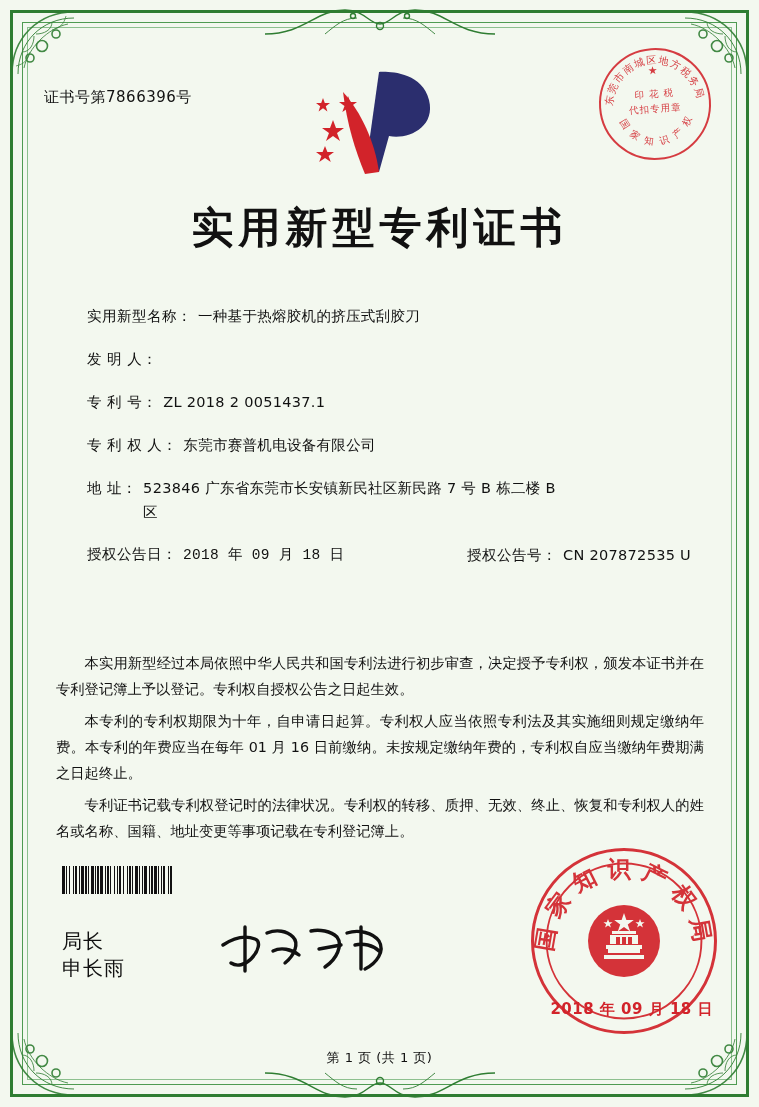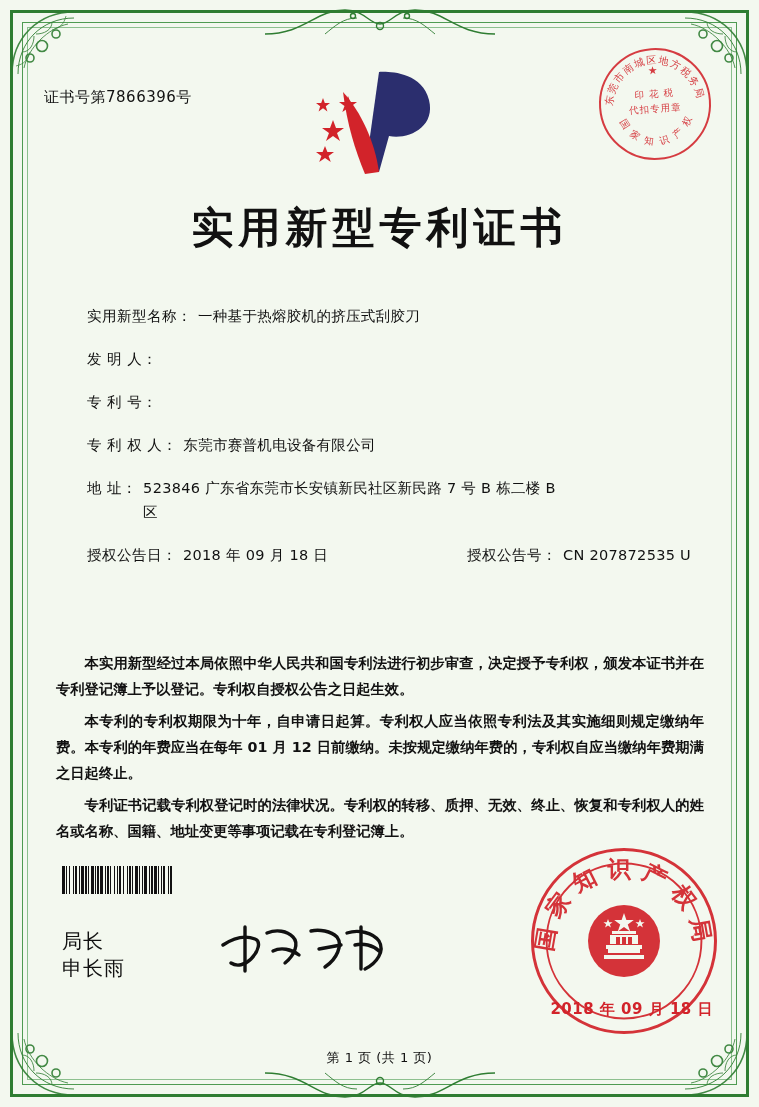--- a/index.html
+++ b/index.html
@@ -183,41 +183,41 @@
     flex: 1 1 auto;
     padding-left: 6px;
     letter-spacing: .3px;
   }
   .field-row.two-col {
     justify-content: flex-start;
   }
   .col-left {
     flex: 0 0 380px;
     display: flex;
+    font-family: Liberation Mono, monospace;
   }
   .col-right {
     flex: 1 1 auto;
     display: flex;
   }
   .addr-second {
     margin-top: 3px;
     margin-left: 0;
   }
 
   
   .body-text {
     position: absolute;
     left: 56px;
     top: 650px;
     width: 648px;
     font-size: 14.3px;
     line-height: 26px;
     color: #111;
     text-align: justify;
-    font-weight: bold;
   }
   .body-text p {
     margin: 0 0 6px 0;
     text-indent: 2em;
   }
 
   
   .barcode {
     position: absolute;
     left: 62px;
@@ -428,20 +428,21 @@
       <span class="field-label">实用新型名称：</span>
       <span class="field-value">一种基于热熔胶机的挤压式刮胶刀</span>
     </div>
 
     <div class="field-row">
       <span class="field-label">发 明 人：</span>
     </div>
 
     <div class="field-row">
       <span class="field-label">专 利 号：</span>
+      <span class="field-value">ZL 2018 2 0051437.1</span>
     </div>
 
 
     <div class="field-row">
       <span class="field-label">专 利 权 人：</span>
       <span class="field-value">东莞市赛普机电设备有限公司</span>
     </div>
 
     <div class="field-row">
       <span class="field-label">地 址：</span>
@@ -459,21 +460,21 @@
       <span class="col-right">
         <span class="field-label">授权公告号：</span>
         <span class="field-value">CN 207872535 U</span>
       </span>
     </div>
 
   </div>
 
   <div class="body-text">
     <p>本实用新型经过本局依照中华人民共和国专利法进行初步审查，决定授予专利权，颁发本证书并在专利登记簿上予以登记。专利权自授权公告之日起生效。</p>
-    <p>本专利的专利权期限为十年，自申请日起算。专利权人应当依照专利法及其实施细则规定缴纳年费。本专利的年费应当在每年 01 月 12 日前缴纳。未按规定缴纳年费的，专利权自应当缴纳年费期满之日起终止。</p>
+    <p>本专利的专利权期限为十年，自申请日起算。专利权人应当依照专利法及其实施细则规定缴纳年费。本专利的年费应当在每年 01 月 16 日前缴纳。未按规定缴纳年费的，专利权自应当缴纳年费期满之日起终止。</p>
     <p>专利证书记载专利权登记时的法律状况。专利权的转移、质押、无效、终止、恢复和专利权人的姓名或名称、国籍、地址变更等事项记载在专利登记簿上。</p>
   </div>
 
   <div class="barcode" id="barcode">
       <i style="width:3px;background:#111"></i>
       <i style="width:1px;background:transparent"></i>
       <i style="width:1px;background:#111"></i>
       <i style="width:2px;background:transparent"></i>
       <i style="width:1px;background:#111"></i>
       <i style="width:3px;background:transparent"></i>

